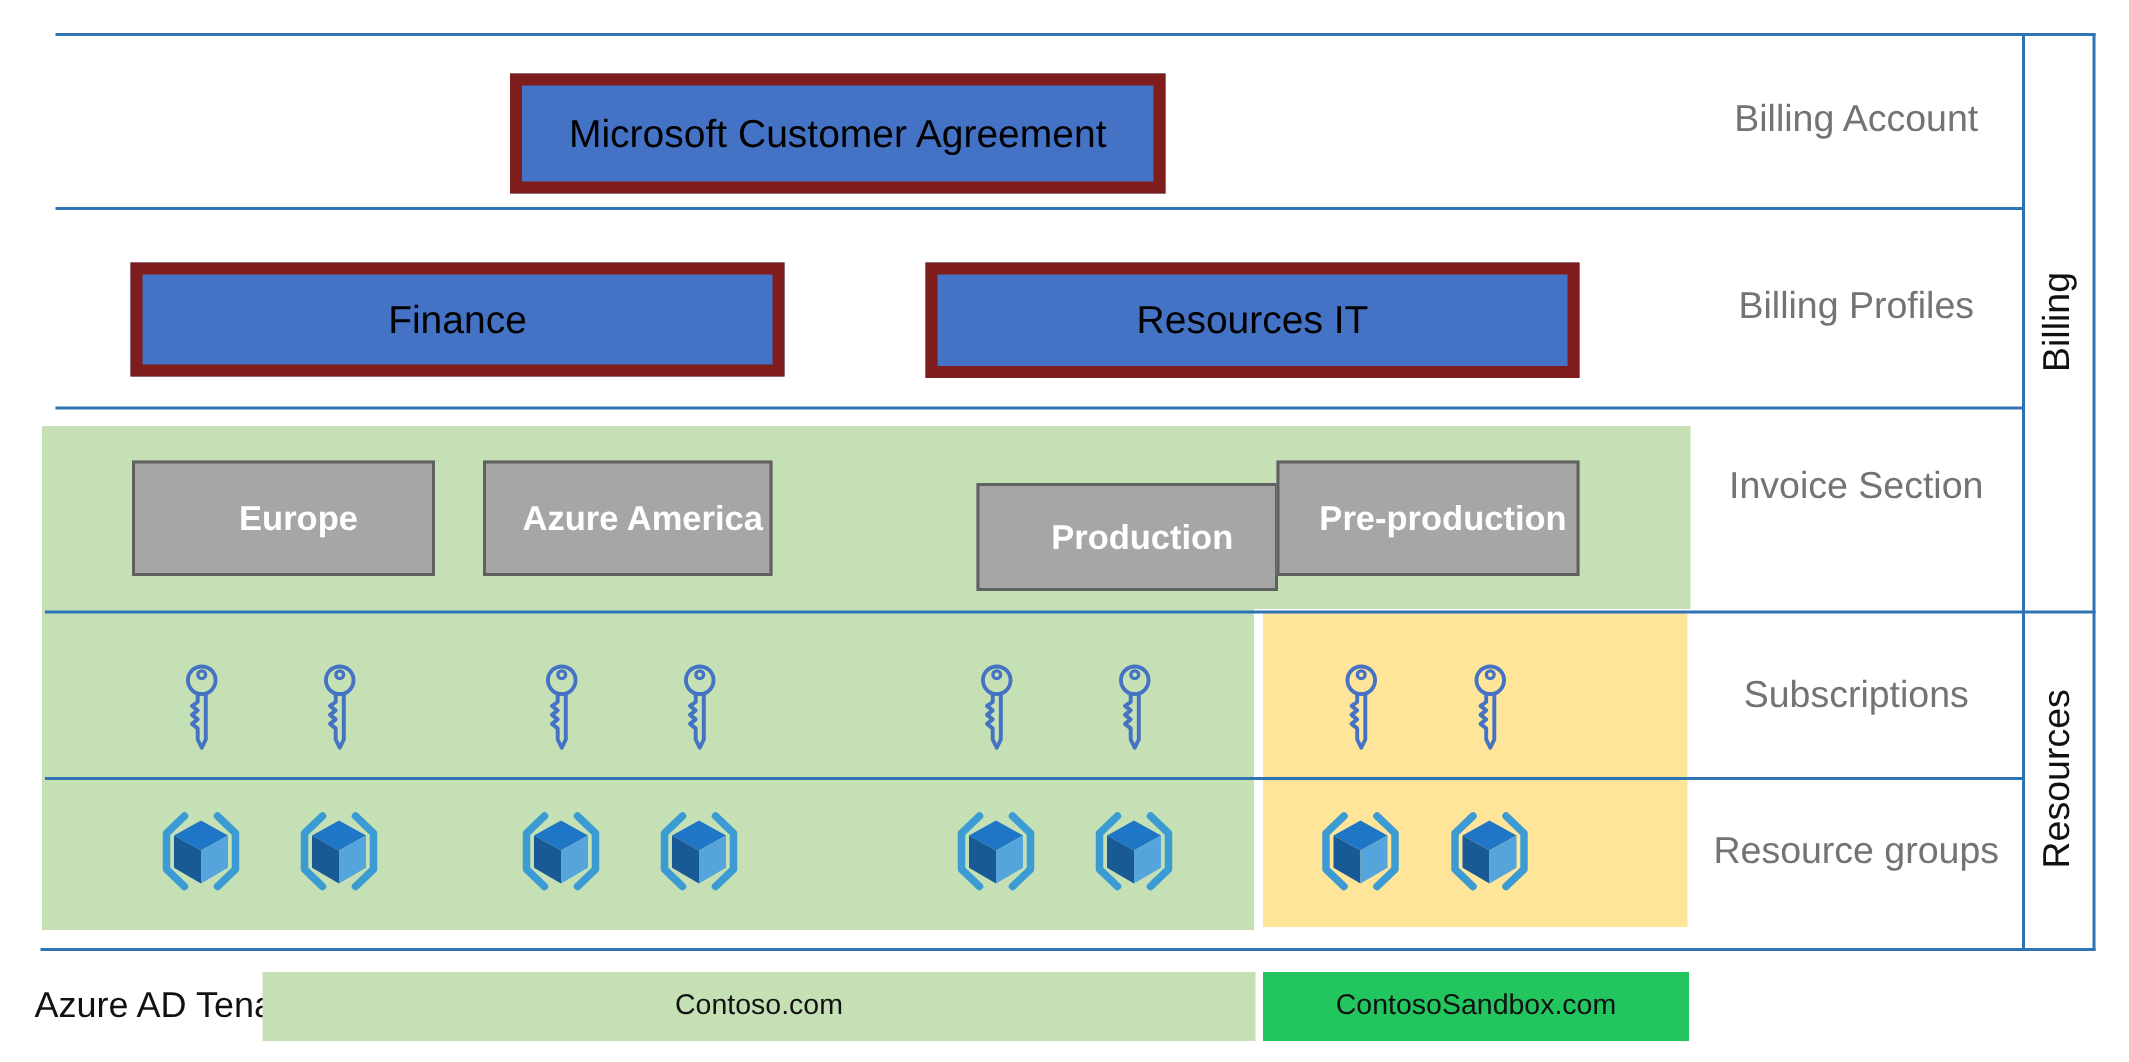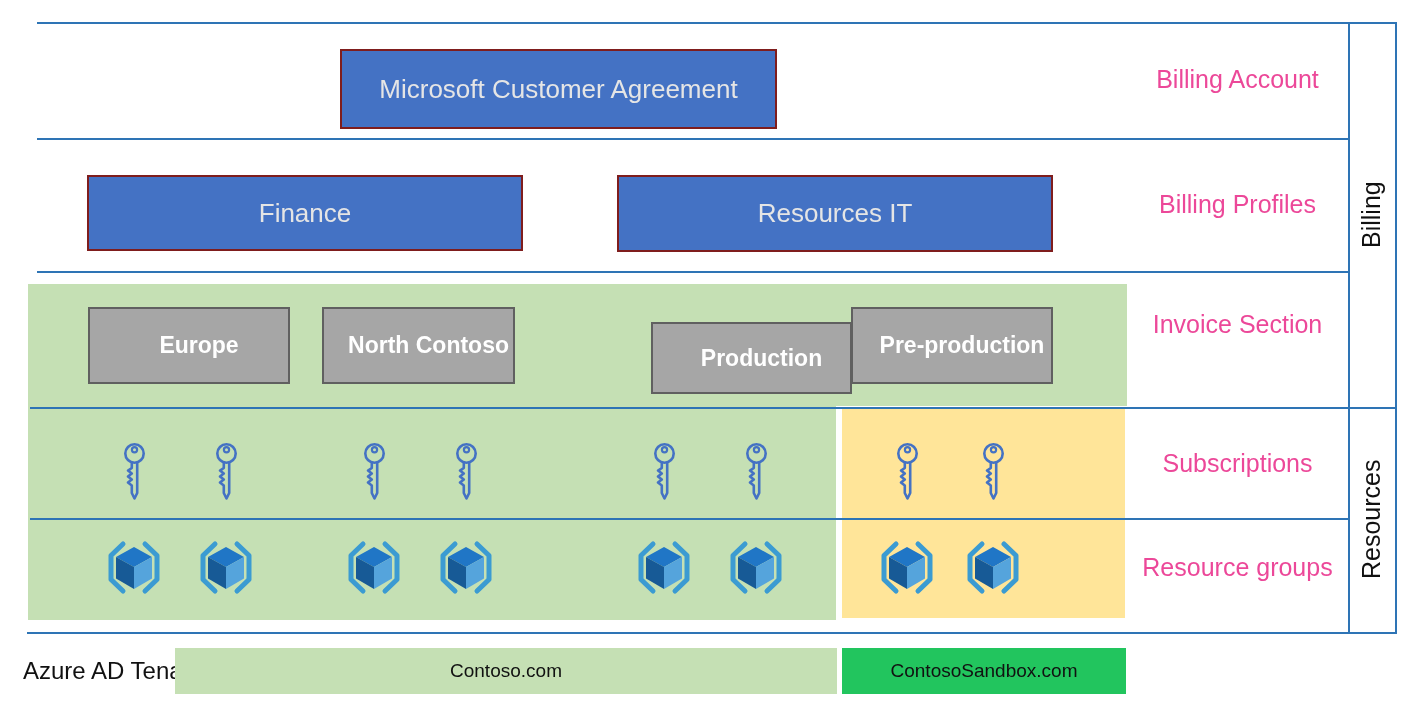--- a/index.html
+++ b/index.html
@@ -28,38 +28,38 @@
   #line-6{left:27px;top:632px;width:1370px;}
   #vline-inner{left:1348px;top:22px;height:612px;}
   #vline-outer{left:1395px;top:22px;height:612px;}
   
   .box{
     position:absolute;z-index:4;
     display:flex;align-items:center;justify-content:center;
     box-sizing:border-box;text-align:center;
   }
   .box-blue{
-    background:#4472C4;border:2px solid #7f1d1d;
-    color:#e5e5e5;font-size:26px;
+    background:#4472C4;border:8px solid #7f1d1d;
+    color:#000000;font-size:26px;
   }
   .box-gray{
     background:#A6A6A6;border:2px solid #606060;
     color:#ffffff;font-size:23px;font-weight:bold;padding-left:20px;
   }
   #box-mca{left:340px;top:49px;width:437px;height:80px;}
   #box-finance{left:87px;top:175px;width:436px;height:76px;}
   #box-corpit{left:617px;top:175px;width:436px;height:77px;}
   #box-europe{left:88px;top:307px;width:202px;height:77px;}
   #box-na{left:322px;top:307px;width:193px;height:77px;}
   #box-prod{left:651px;top:307px;width:201px;height:72px;margin-top:15px;}
   #box-preprod{left:851px;top:307px;width:202px;height:77px;}
   
   .row-label{
     position:absolute;left:1127px;width:221px;z-index:4;
-    color:#ec4899;font-size:25px;text-align:center;
+    color:#737373;font-size:25px;text-align:center;
   }
   #label-billing-account{top:65px;}
   #label-billing-profiles{top:190px;}
   #label-invoice-section{top:310px;}
   #label-subscriptions{top:449px;}
   #label-resource-groups{top:553px;}
   
   .vlabel{
     position:absolute;z-index:4;
     display:flex;align-items:center;justify-content:center;
@@ -133,21 +133,21 @@
     <span>Finance</span>
   </div>
   <div class="box box-blue" id="box-corpit">
     <span>Resources IT</span>
   </div>
 
   <div class="box box-gray" id="box-europe">
     <span>Europe</span>
   </div>
   <div class="box box-gray" id="box-na">
-    <span>North Contoso</span>
+    <span>Azure America</span>
   </div>
   <div class="box box-gray" id="box-prod">
     <span>Production</span>
   </div>
   <div class="box box-gray" id="box-preprod">
     <span>Pre-production</span>
   </div>
 
   <svg class="icon key-icon" style="left:121px">
       <use href="#sym-key"></use>

